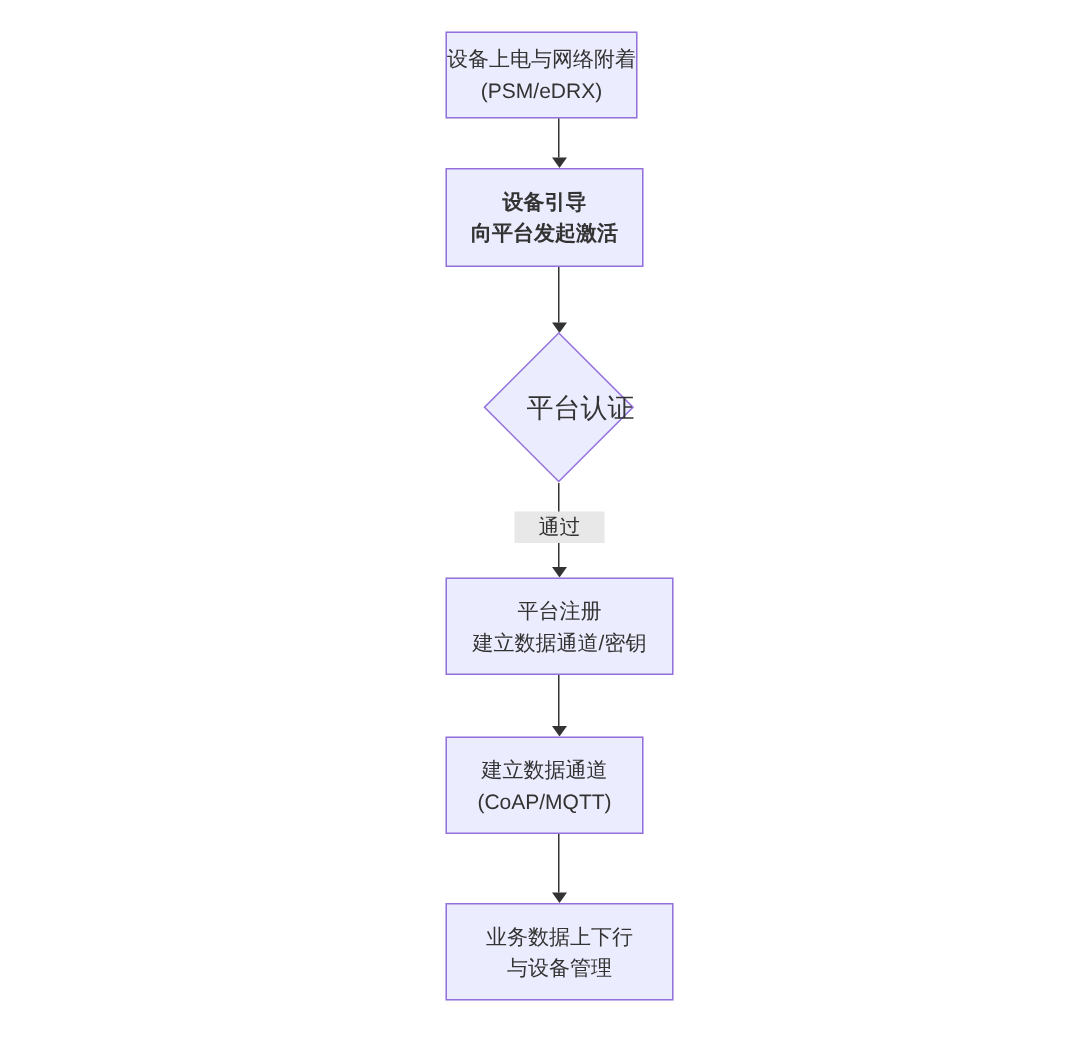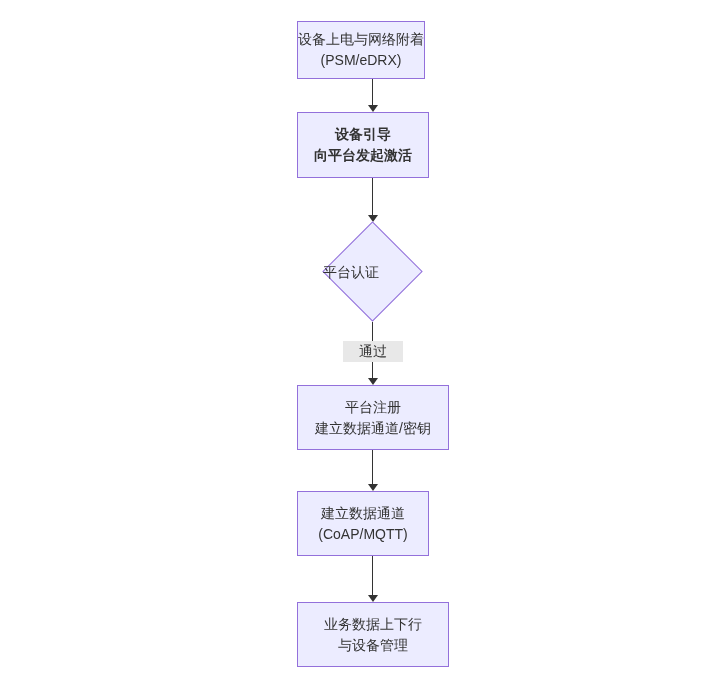--- a/index.html
+++ b/index.html
@@ -38,23 +38,23 @@
     position: absolute;
     width: 71px;
     height: 71px;
     background: var(--node-fill);
     border: 1px solid var(--node-border);
     transform: rotate(45deg);
   }
   .diamond-label {
     position: absolute;
     color: var(--node-text);
-    font-size: 14px;
+    font-size: 18px;
     line-height: 21px;
-    text-align: left;
+    text-align: right;
   }
   .edge-line {
     position: absolute;
     width: 1px;
     background: var(--edge-color);
   }
   .arrowhead {
     position: absolute;
     width: 0;
     height: 0;

